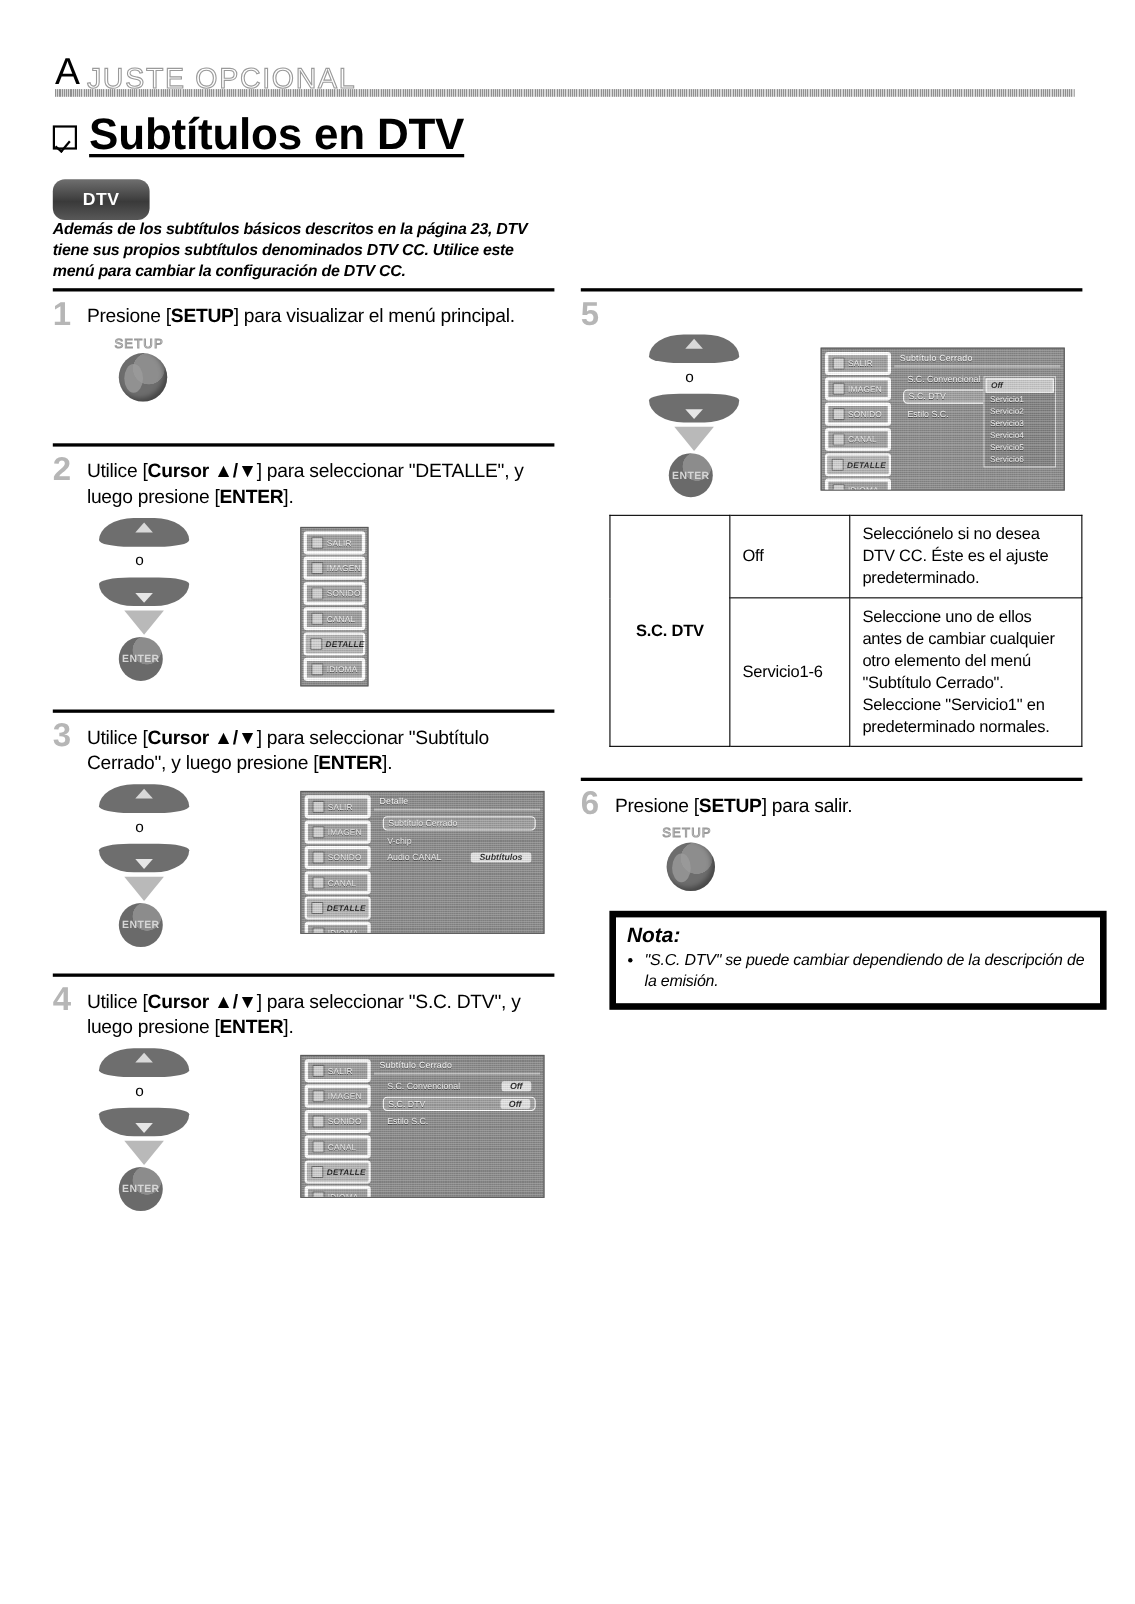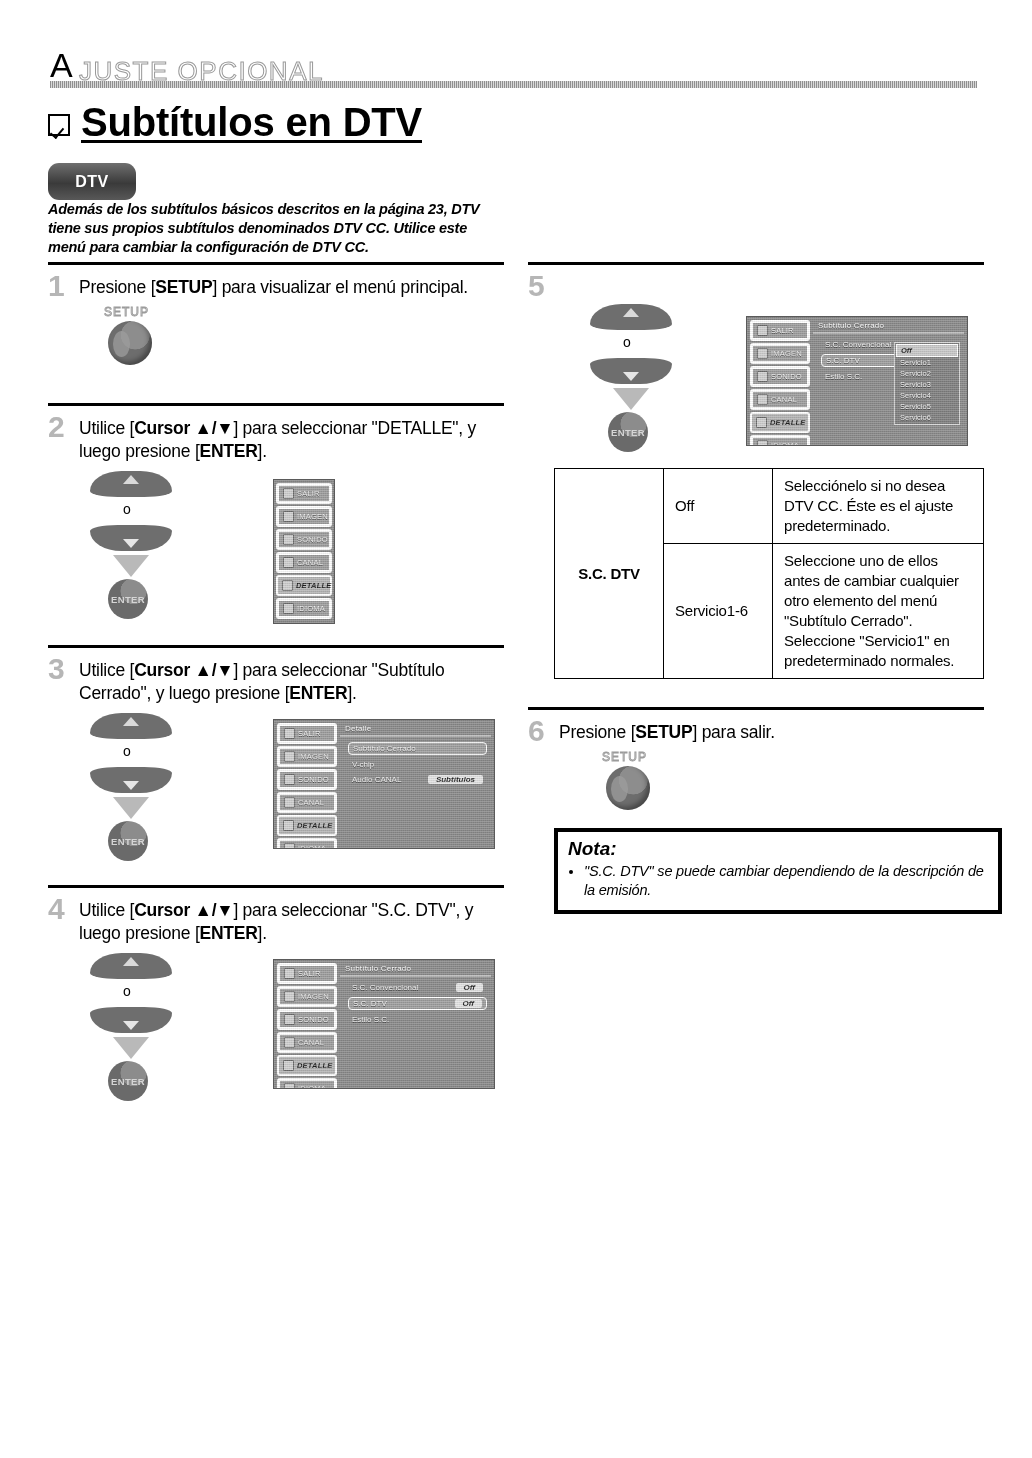--- a/index.html
+++ b/index.html
@@ -162,21 +162,21 @@
   }
 
   
   table.spec{border-collapse:collapse;width:430px;}
   table.spec td{border:1.6px solid #000;padding:7px 11px;font-size:15px;line-height:20px;
     letter-spacing:-0.2px;vertical-align:middle;}
   td.lbl{width:86px;text-align:center;font-weight:700;font-size:16px;}
   td.opt{width:86px;}
 
   
-  .nota{border:4px solid #000000;width:420px;padding:6px 10px 10px 10px;box-sizing:content-box;}
+  .nota{border:6px solid #000000;width:420px;padding:6px 10px 10px 10px;box-sizing:content-box;}
   .nota h3{margin:0 0 2px 0;font-size:19px;font-style:italic;font-weight:700;}
   .nota ul{margin:0;padding-left:16px;}
   .nota li{font-size:14.5px;line-height:19px;font-style:italic;letter-spacing:-0.2px;}
 
   
   .footer{position:absolute;left:10px;bottom:38px;width:200px;height:46px;}
   .footer .bar{
     position:absolute;left:12px;top:12px;width:96px;height:20px;
     background:repeating-linear-gradient(90deg,#a5a5a5 0 2px,#dcdcdc 2px 4px);
   }

